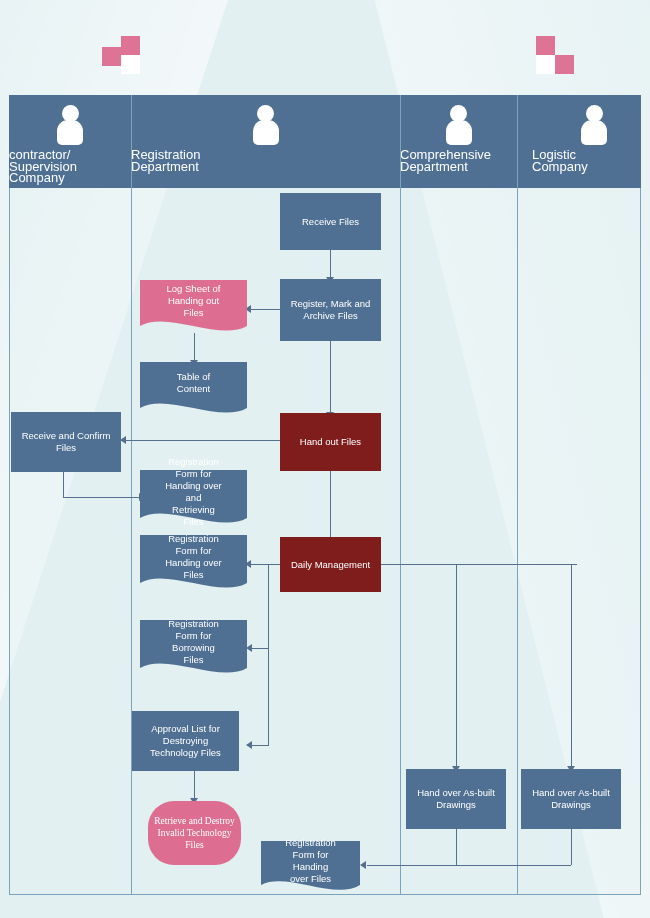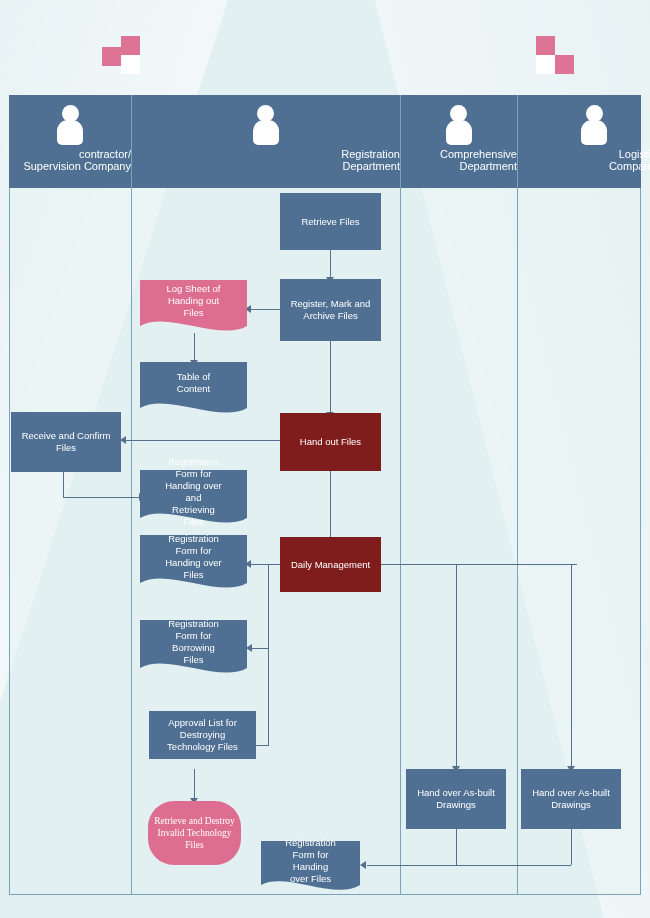--- a/index.html
+++ b/index.html
@@ -71,22 +71,22 @@
     left: 9px; top: 95px;
     width: 632px; height: 93px;
     background: #4f7093;
     box-sizing: border-box;
   }
   .lane-head {
     position: absolute;
     top: 0;
     height: 115px;
     color: #ffffff;
-    text-align: right;
-    font-size: 11px;
+    text-align: left;
+    font-size: 13px;
     line-height: 11.5px;
   }
   .lane-head .person {
     width: 28px;
     height: 40px;
     margin: 10px auto 4px auto;
     position: relative;
   }
   .lane-head .person .head {
     position: absolute;
@@ -278,21 +278,21 @@
   <div class="arrow down" style="left:567px; top:766px;"></div>
 
   <div class="ln v" style="left:456px; top:829px; height:36px;"></div>
   <div class="ln h" style="left:367px; top:865px; width:90px;"></div>
   <div class="arrow left" style="left:360px; top:861px;"></div>
 
   <div class="ln v" style="left:571px; top:829px; height:36px;"></div>
   <div class="ln h" style="left:456px; top:865px; width:115px;"></div>
 
   <div class="node proc-dark" style="left:280px; top:193px; width:101px; height:57px;">
-    <span>Retrieve Files</span>
+    <span>Receive Files</span>
   </div>
 
   <div class="node proc-dark" style="left:280px; top:279px; width:101px; height:62px;">
     <span>Register, Mark and Archive Files</span>
   </div>
 
   <div class="node doc" style="left:140px; top:280px; width:107px; height:56px;">
     <svg viewBox="0 0 107 56" preserveAspectRatio="none">
       <path d="M0,0 H107 V46 C80,62 27,30 0,46 Z" fill="#dd6e91"></path>
     </svg>
@@ -332,21 +332,21 @@
     <span>Daily Management</span>
   </div>
 
   <div class="node doc" style="left:140px; top:620px; width:107px; height:58px;">
     <svg viewBox="0 0 107 58" preserveAspectRatio="none">
       <path d="M0,0 H107 V48 C80,64 27,32 0,48 Z" fill="#4f7093"></path>
     </svg>
     <div class="lbl">Registration Form for Borrowing Files</div>
   </div>
 
-  <div class="node proc-dark" style="left:149px; top:711px; width:107px; height:48px;text-align:center;">
+  <div class="node proc-dark" style="left:132px; top:711px; width:107px; height:60px;text-align:center;">
     <span>Approval List for Destroying Technology Files</span>
   </div>
 
   <div class="node term-pink" style="left:148px; top:801px; width:93px; height:64px;">
     <span>Retrieve and Destroy Invalid Technology Files</span>
   </div>
 
   <div class="node proc-dark" style="left:406px; top:769px; width:100px; height:60px;">
     <span>Hand over As-built Drawings</span>
   </div>

